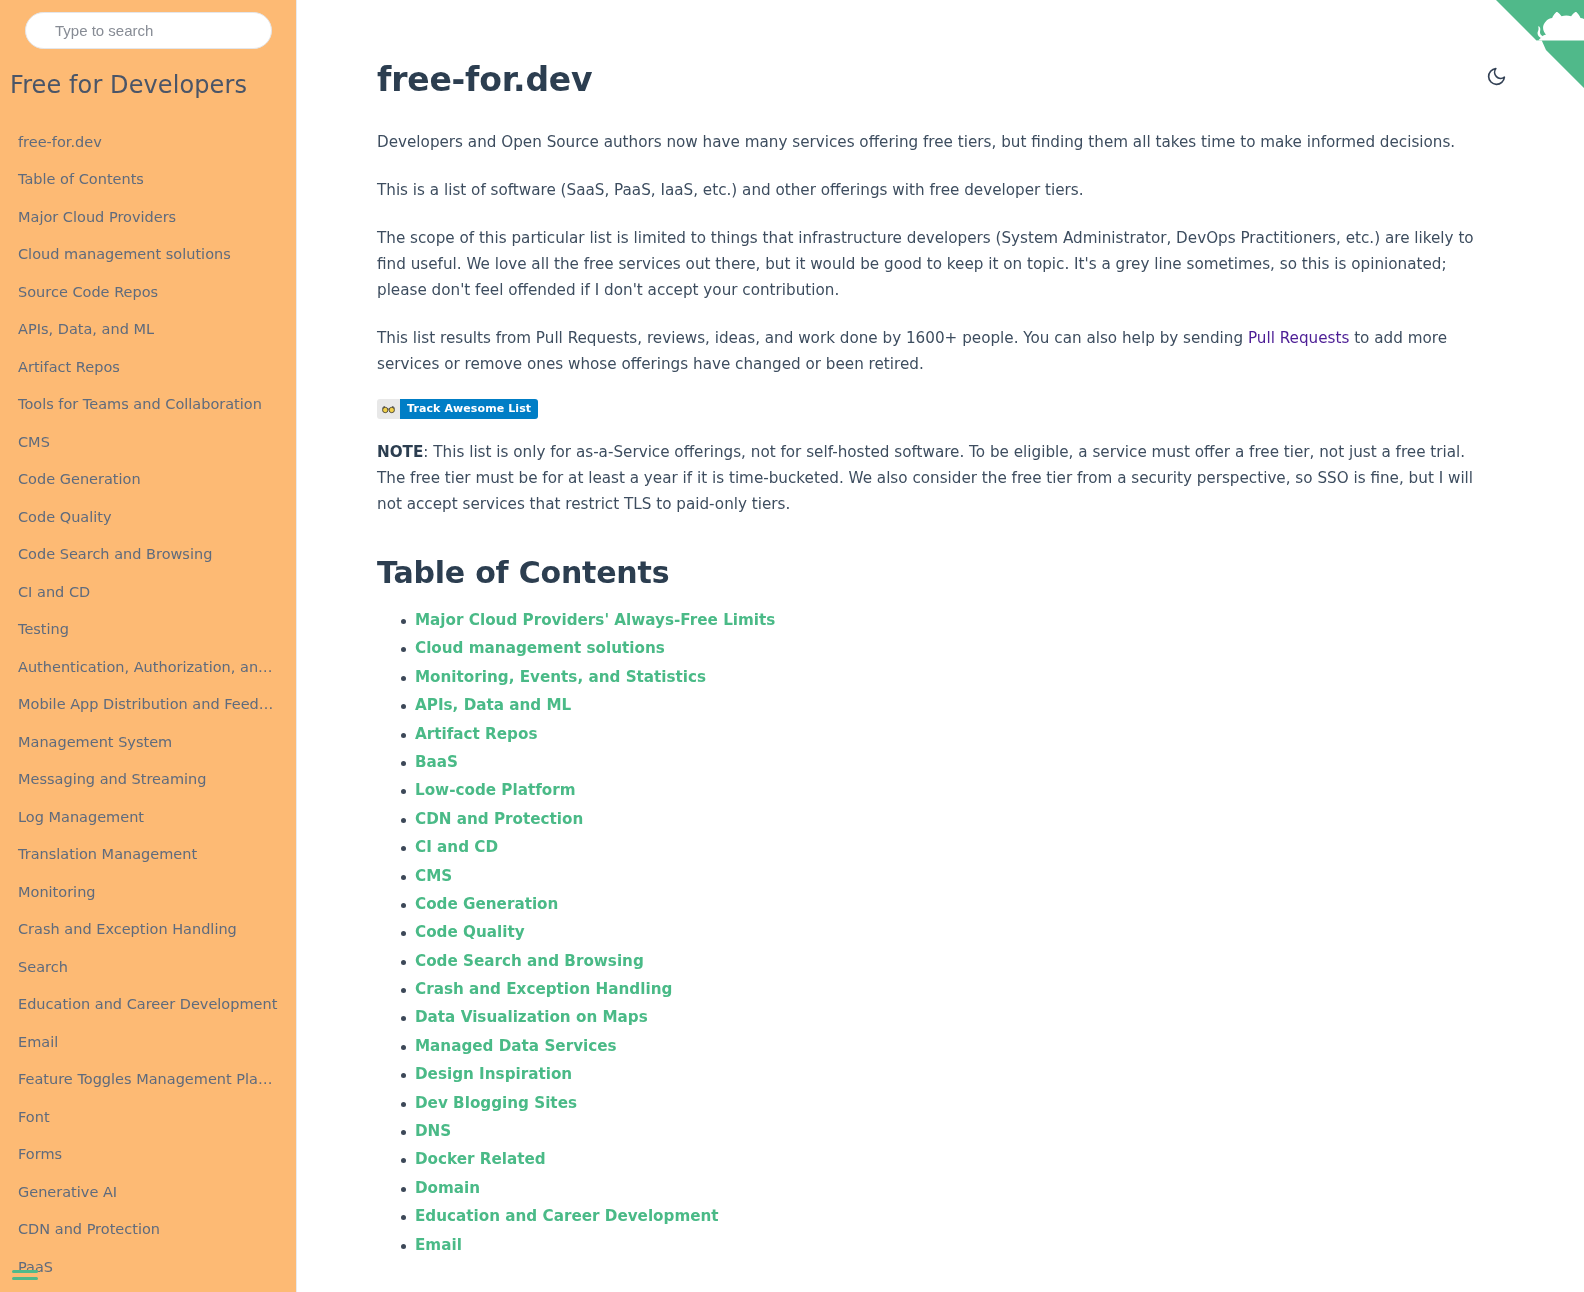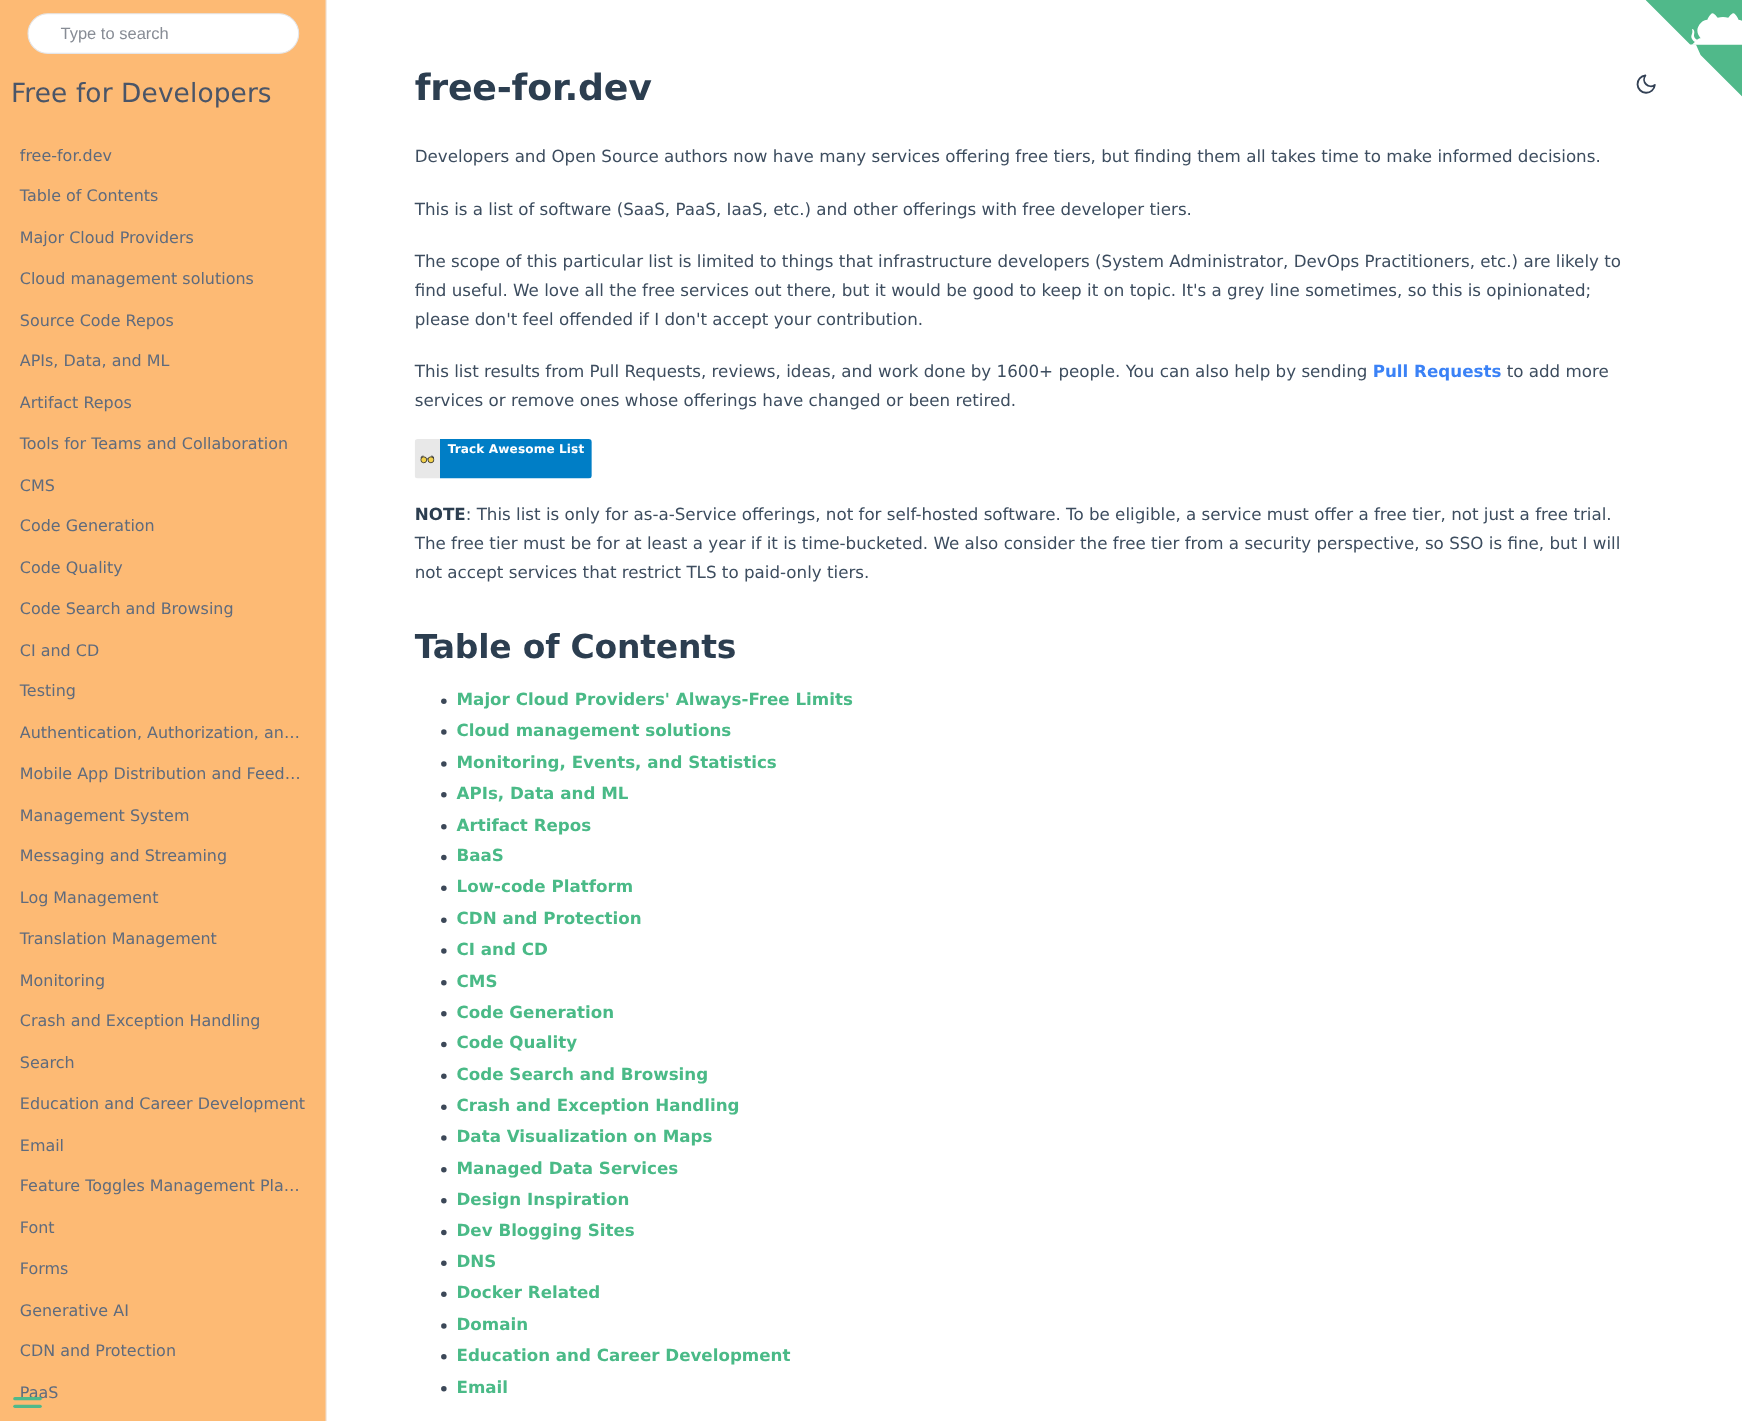--- a/index.html
+++ b/index.html
@@ -128,31 +128,31 @@
     font-family: "DejaVu Sans", sans-serif;
     font-size: 15.2px;
     line-height: 26px;
     color: #3d4d5f;
     margin: 0 0 22px 0;
     max-width: 1100px;
   }
   p.para.note { margin-top: 4px; }
   .bold { font-weight: 700; color: #2c3e50; }
   a.inline-link {
-    color: #3b82f6;
-    font-weight: 700;
+    color: #4c1d95;
+    font-weight: 400;
     text-decoration: none;
     cursor: pointer;
   }
 
   
   .badge {
     display: inline-flex;
     align-items: stretch;
-    height: 36px;
+    height: 20px;
     margin: 0 0 16px 0;
     font-family: "DejaVu Sans", sans-serif;
     font-size: 11px;
     line-height: 20px;
     border-radius: 3px;
     overflow: hidden;
     cursor: pointer;
     vertical-align: middle;
   }
   .badge-left {

